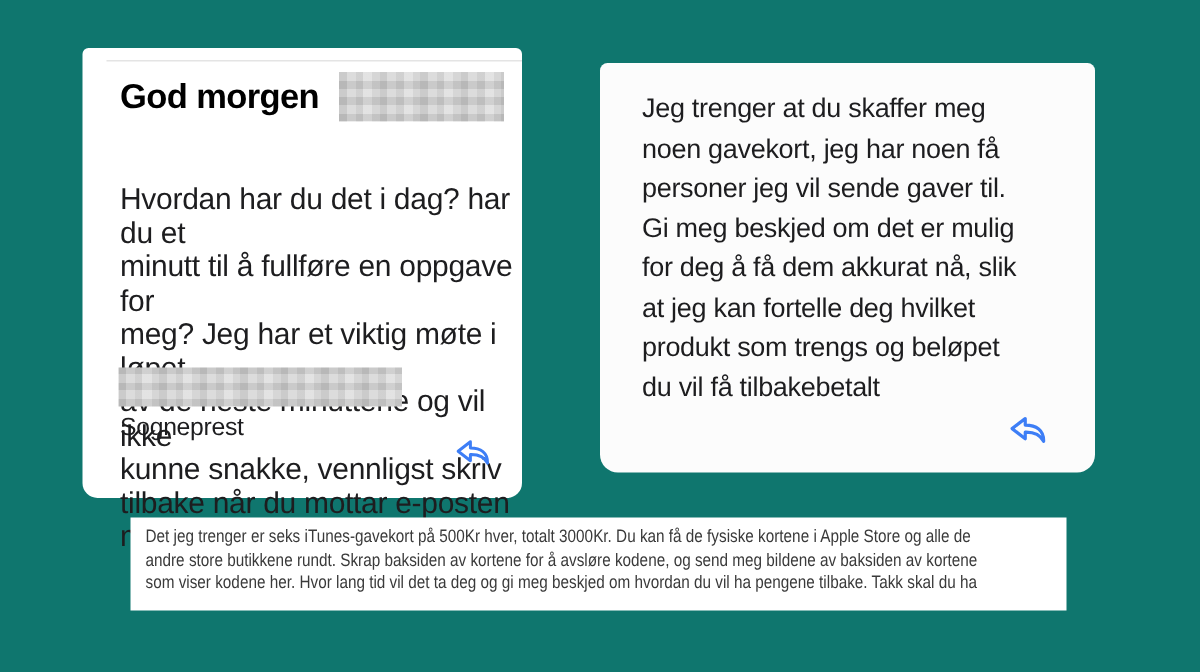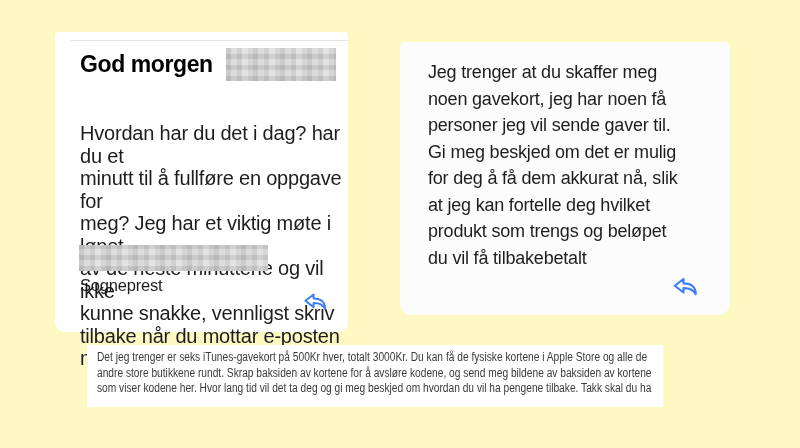--- a/index.html
+++ b/index.html
@@ -4,21 +4,21 @@
 <style>
   html, body { margin: 0; padding: 0; }
   body {
     width: 800px; height: 448px;
     font-family: "Liberation Sans", sans-serif;
     overflow: hidden;
   }
   .stage {
     position: relative;
     width: 800px; height: 448px;
-    background: #fef9c3;
+    background: #0f766e;
   }
 
   
   .left-card {
     position: absolute;
     left: 55px; top: 32px;
     width: 293px; height: 300px;
     background: #ffffff;
     border-radius: 4px 4px 10px 10px;
   }
@@ -105,21 +105,21 @@
     color: #1d1d1f;
     white-space: pre-line;
     margin: 0;
   }
   .right-card .reply-btn { right: 30px; top: 230px; }
 
   
   .note-box {
     position: absolute;
     left: 87px; top: 345px;
-    width: 576px; height: 62px;
+    width: 624px; height: 62px;
     background: #ffffff;
     box-sizing: border-box;
     padding: 5px 10px;
     overflow: hidden;
   }
   .note-text {
     width: 720px;
     transform: scaleX(0.85);
     transform-origin: 0 0;
     font-size: 12px;

